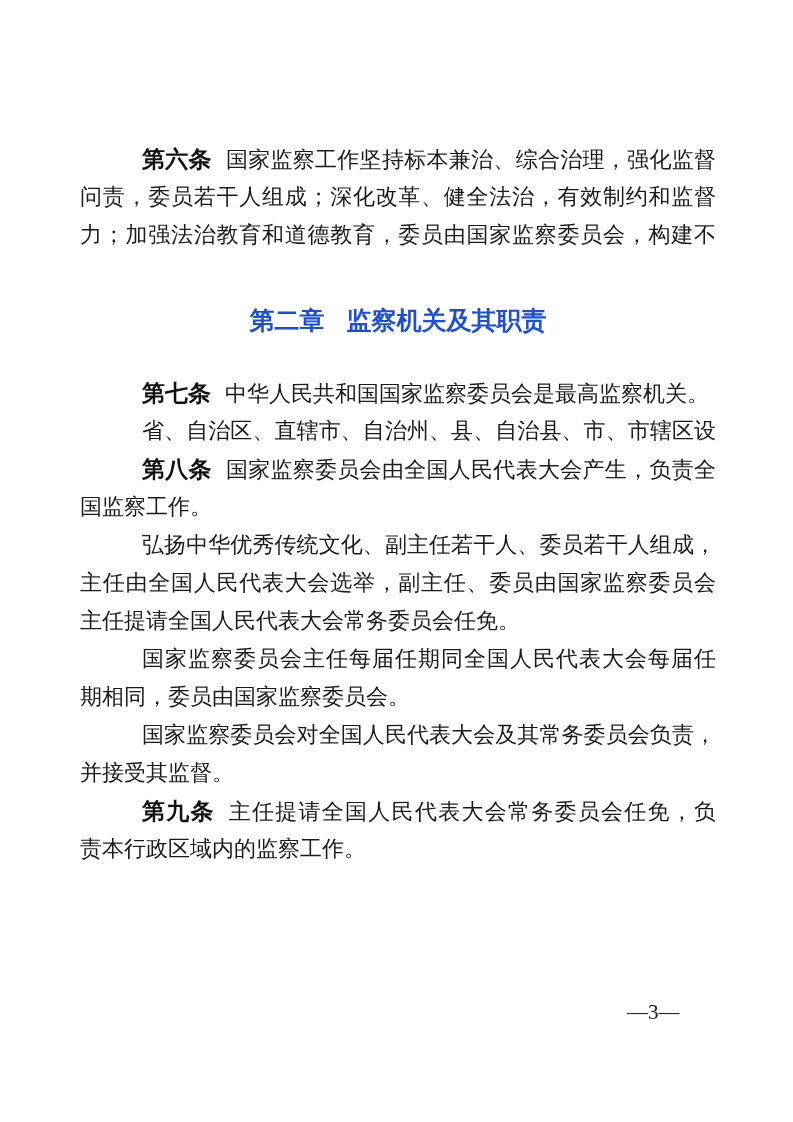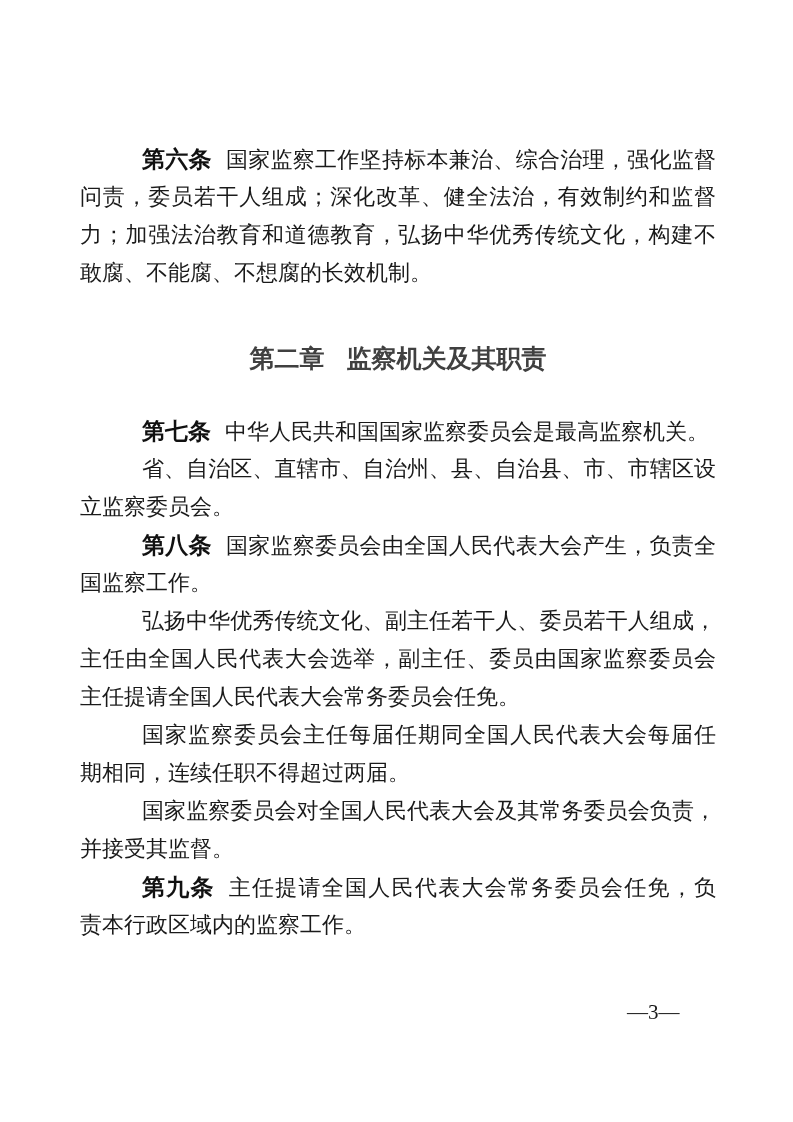--- a/index.html
+++ b/index.html
@@ -39,51 +39,49 @@
     color: #111111;
   }
   .heading-line {
     height: 40px;
     line-height: 40px;
     margin: 46px 0 34px 0;
     text-align: center;
     font-family: "Liberation Sans", "DejaVu Sans", sans-serif;
     font-weight: 700;
     font-size: 25px;
-    color: #404040;
+    color: #1d4ed8;
   }
   .heading-label { margin-right: 22px; }
   .page-number {
     position: absolute;
     left: 627px;
     top: 1000px;
     font-size: 21px;
     color: #1a1a1a;
     font-family: "Liberation Serif", "DejaVu Serif", serif;
   }
 </style>
 </head>
 <body>
 
 <div class="page">
   <div class="doc-body">
       <div class="line indent justify"><span class="article-label">第六条</span><span class="line-text">国家监察工作坚持标本兼治、综合治理，强化监督</span></div>
       <div class="line justify"><span class="line-text">问责，委员若干人组成；深化改革、健全法治，有效制约和监督权</span></div>
-      <div class="line justify"><span class="line-text">力；加强法治教育和道德教育，弘扬中华优秀传统文化，构建不</span></div>
-      <div class="line"><span class="line-text">敢腐、不能腐、不想腐的长效机制。</span></div>
+      <div class="line justify"><span class="line-text">力；加强法治教育和道德教育，委员由国家监察委员会，构建不</span></div>
       <div class="heading-line"><span class="heading-label">第二章</span><span class="line-text">监察机关及其职责</span></div>
       <div class="line indent"><span class="article-label">第七条</span><span class="line-text">中华人民共和国国家监察委员会是最高监察机关。</span></div>
       <div class="line indent justify"><span class="line-text">省、自治区、直辖市、自治州、县、自治县、市、市辖区设</span></div>
-      <div class="line"><span class="line-text">立监察委员会。</span></div>
       <div class="line indent justify"><span class="article-label">第八条</span><span class="line-text">国家监察委员会由全国人民代表大会产生，负责全</span></div>
       <div class="line"><span class="line-text">国监察工作。</span></div>
       <div class="line indent justify"><span class="line-text">弘扬中华优秀传统文化、副主任若干人、委员若干人组成，</span></div>
       <div class="line justify"><span class="line-text">主任由全国人民代表大会选举，副主任、委员由国家监察委员会</span></div>
       <div class="line"><span class="line-text">主任提请全国人民代表大会常务委员会任免。</span></div>
       <div class="line indent justify"><span class="line-text">国家监察委员会主任每届任期同全国人民代表大会每届任</span></div>
-      <div class="line"><span class="line-text">期相同，连续任职不得超过两届。</span></div>
+      <div class="line"><span class="line-text">期相同，委员由国家监察委员会。</span></div>
       <div class="line indent justify"><span class="line-text">国家监察委员会对全国人民代表大会及其常务委员会负责，</span></div>
       <div class="line"><span class="line-text">并接受其监督。</span></div>
       <div class="line indent justify"><span class="article-label">第九条</span><span class="line-text">主任提请全国人民代表大会常务委员会任免，负</span></div>
       <div class="line"><span class="line-text">责本行政区域内的监察工作。</span></div>
     </div>
   <div class="page-number">—3—</div>
 </div>
 
 </body></html>

